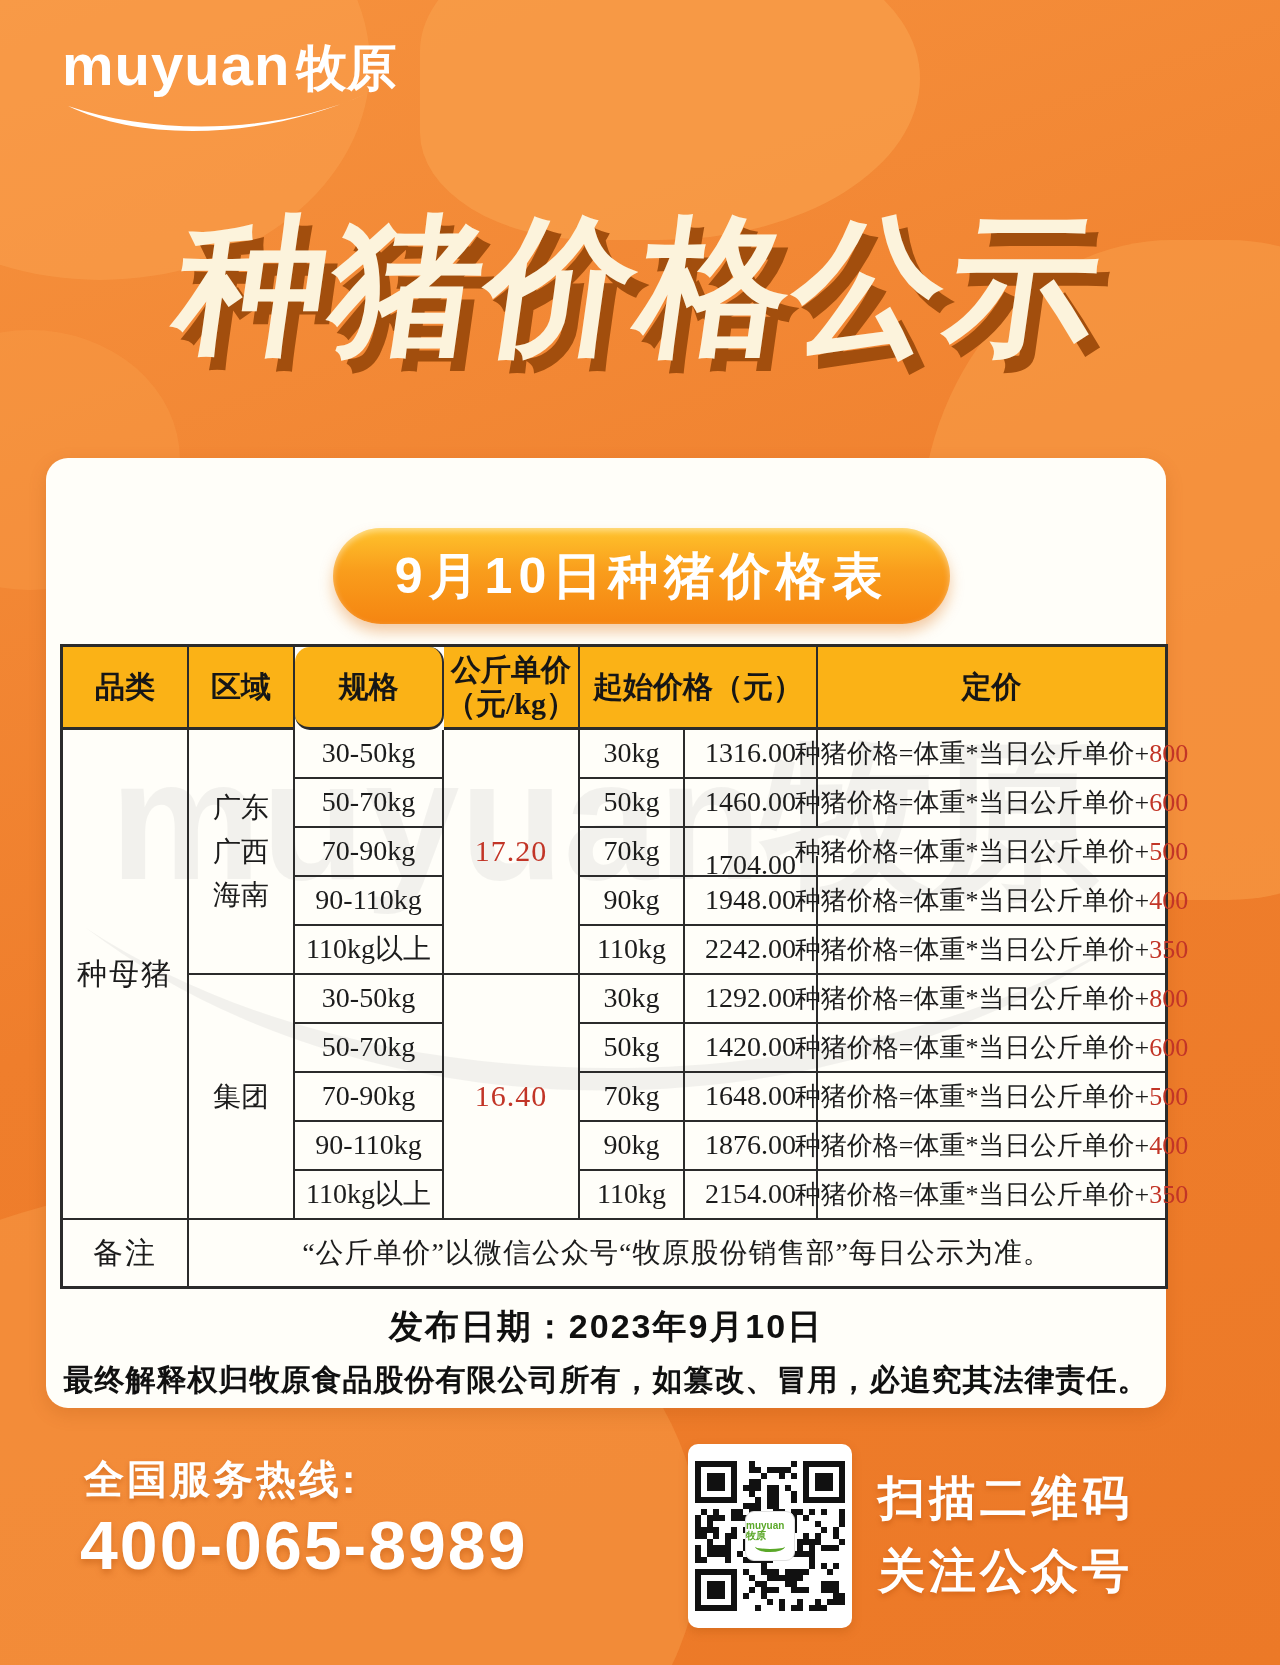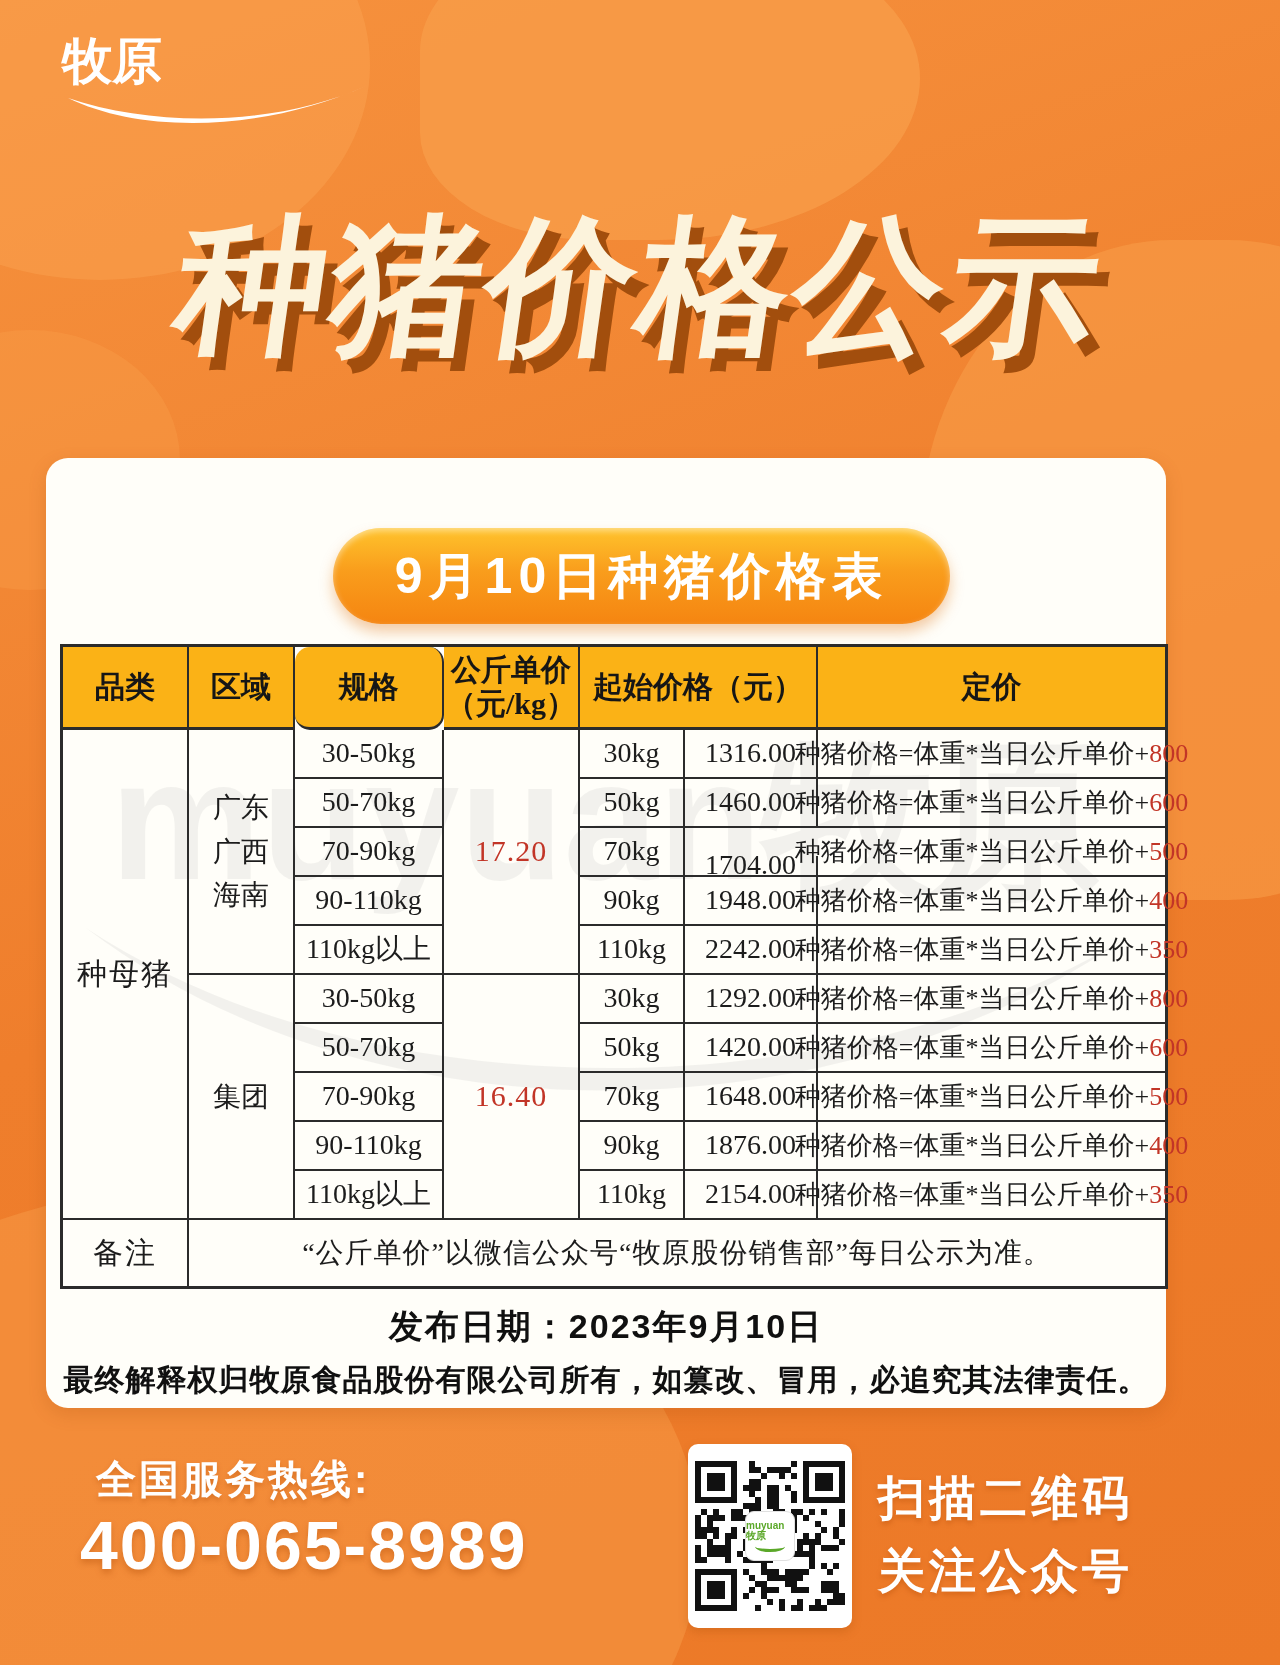--- a/index.html
+++ b/index.html
@@ -60,21 +60,21 @@
   .reg{font-size:28px;line-height:1.55;font-family:Liberation Serif, serif;}
   .formula{font-size:26px;letter-spacing:0;white-space:nowrap;}
   .remark-text{font-size:28px;letter-spacing:1px;}
 
   .publish{position:absolute;left:0;top:846px;width:100%;text-align:center;
            font-size:34px;font-weight:bold;color:#101010;letter-spacing:2px;}
   .disclaimer{position:absolute;left:0;top:902px;width:100%;text-align:center;
               font-size:30px;font-weight:bold;color:#101010;letter-spacing:1px;}
 
   
-  .hotline-label{position:absolute;left:96px;top:1452px;color:#fff;font-size:40px;font-weight:bold;
+  .hotline-label{position:absolute;left:84px;top:1452px;color:#fff;font-size:40px;font-weight:bold;
                  letter-spacing:3px;text-shadow:0 3px 5px rgba(170,70,0,.35);}
   .hotline-number{position:absolute;left:80px;top:1506px;color:#fff;font-size:68px;font-weight:900;
                   letter-spacing:2px;text-shadow:0 4px 6px rgba(170,70,0,.35);}
   .qr-box{position:absolute;left:688px;top:1444px;width:164px;height:184px;background:#fff;
           border-radius:10px;display:flex;align-items:center;justify-content:center;
           box-shadow:0 4px 10px rgba(160,70,0,.25);}
   .qr-center{position:absolute;left:50%;top:50%;transform:translate(-50%,-50%);
              width:48px;height:48px;background:#fff;border-radius:9px;border:1px solid #e0e0e0;
              display:flex;flex-direction:column;align-items:center;justify-content:center;}
   .qr-center span{font-size:10px;font-weight:bold;color:#5BA829;line-height:1;}
@@ -87,20 +87,21 @@
 
 <div class="page">
   <div class="blob blob1"></div>
   <div class="blob blob2"></div>
   <div class="blob blob3"></div>
   <div class="blob blob4"></div>
   <div class="blob blob5"></div>
 
   <div class="logo">
     <div class="logo-row">
+      <span class="logo-latin">muyuan</span>
       <span class="logo-cjk">牧原</span>
     </div>
     <svg class="logo-swoosh" width="310" height="52" viewBox="0 0 310 52">
       <path d="M6 16 C 80 52, 200 50, 304 4 C 215 44, 95 46, 6 16 Z" fill="#ffffff"></path>
     </svg>
   </div>
 
   <div class="title">种猪价格公示</div>
 
   <div class="card">

